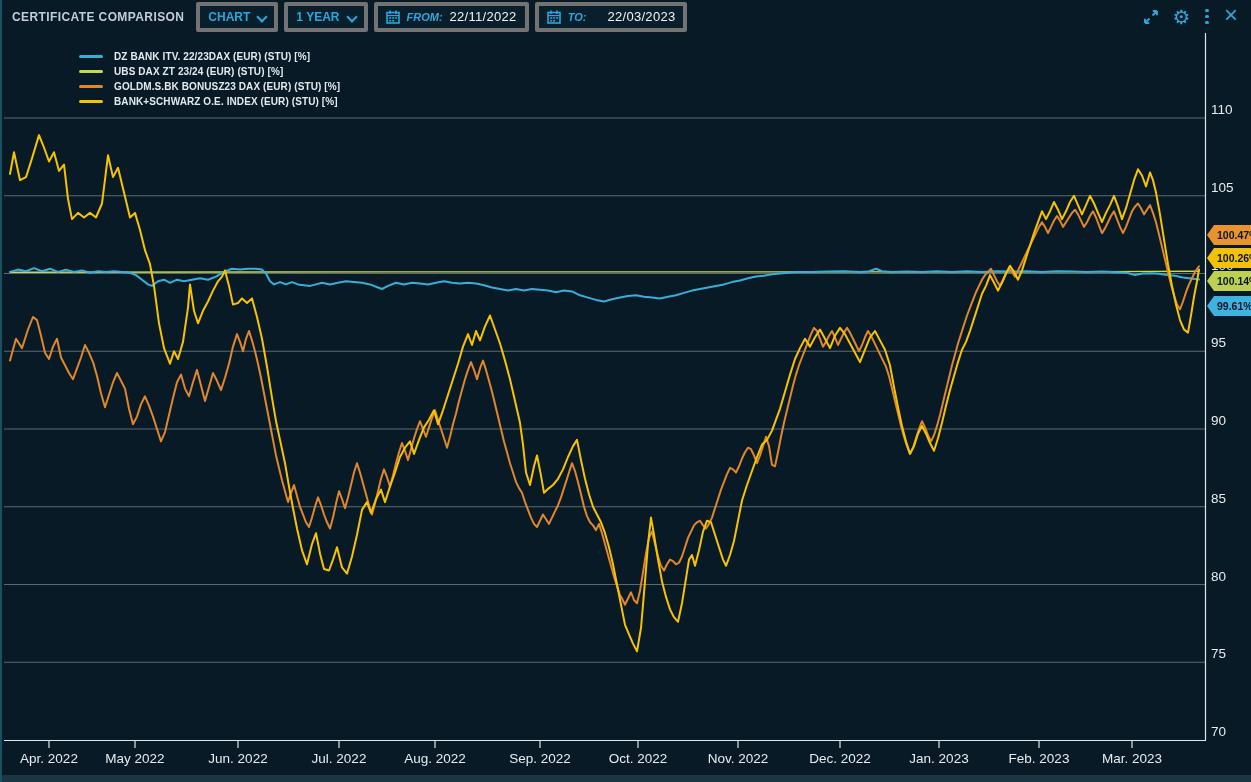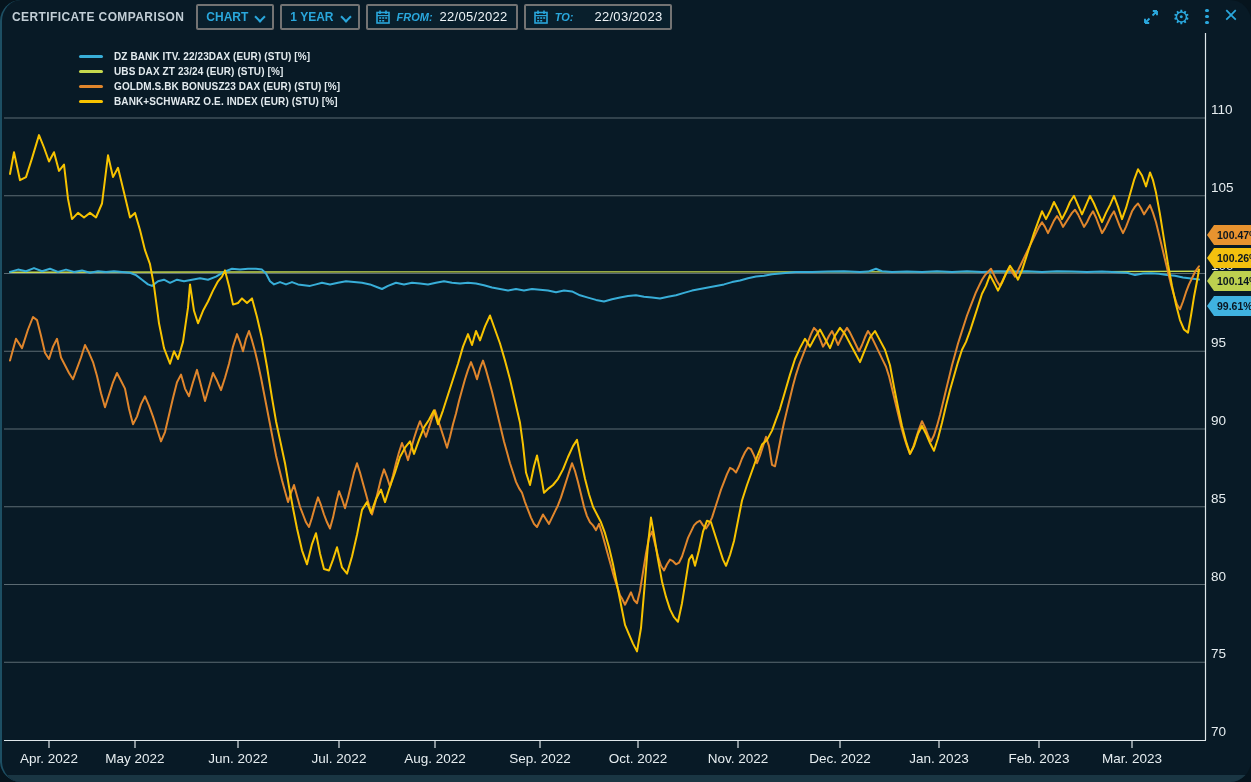--- a/index.html
+++ b/index.html
@@ -1,32 +1,31 @@
 <!DOCTYPE html>
 <html><head>
 <meta charset="utf-8">
 <style>
   html,body{margin:0;padding:0;background:#06141d;}
   .widget{
     position:relative;width:1251px;height:782px;overflow:hidden;
     background:#081a26;border-left:2px solid #1d4f63;box-sizing:border-box;
     font-family:"Liberation Sans",sans-serif;
-    border-radius:21px;
   }
   
   .header{
     position:relative;display:flex;align-items:center;height:33px;
     padding-left:10px;box-sizing:border-box;
   }
   .title{
     font-size:12px;font-weight:bold;letter-spacing:.4px;color:#c2ced6;
     margin-right:12px;white-space:nowrap;
   }
   .ctrl{
-    display:flex;align-items:center;height:22px;border:2px solid #737373;
+    display:flex;align-items:center;height:22px;border:4px solid #737373;
     border-radius:2px;color:#2aa7dc;font-weight:bold;font-size:12px;
     padding:0 8px;margin-right:6px;gap:7px;cursor:pointer;background:rgba(12,42,60,.3);
     white-space:nowrap;
   }
   .chev{display:inline-block;width:9px;height:9px;position:relative;}
   .chev::before{
     content:"";position:absolute;left:1px;top:1px;width:6px;height:6px;
     border-right:2px solid #2aa7dc;border-bottom:2px solid #2aa7dc;
     transform:rotate(45deg);
   }
@@ -79,21 +78,21 @@
         <line x1="4" y1="0.5" x2="4" y2="4" stroke="#2aa7dc" stroke-width="1.6"></line>
         <line x1="10" y1="0.5" x2="10" y2="4" stroke="#2aa7dc" stroke-width="1.6"></line>
         <line x1="1" y1="5.6" x2="13" y2="5.6" stroke="#2aa7dc" stroke-width="1.2"></line>
         <rect x="3.2" y="7.2" width="2" height="1.6" fill="#2aa7dc"></rect>
           <rect x="6.2" y="7.2" width="2" height="1.6" fill="#2aa7dc"></rect>
           <rect x="9.2" y="7.2" width="2" height="1.6" fill="#2aa7dc"></rect>
         <rect x="3.2" y="10" width="2" height="1.6" fill="#2aa7dc"></rect>
           <rect x="6.2" y="10" width="2" height="1.6" fill="#2aa7dc"></rect>
       </svg>
       <span class="lbl">FROM:</span>
-      <span class="val">22/05/2022</span>
+      <span class="val">22/11/2022</span>
     </div>
 
     <div class="ctrl datebox">
       <svg class="cal" width="14" height="14" viewBox="0 0 14 14">
         <rect x="1" y="2.5" width="12" height="10.5" fill="none" stroke="#2aa7dc" stroke-width="1.6"></rect>
         <line x1="4" y1="0.5" x2="4" y2="4" stroke="#2aa7dc" stroke-width="1.6"></line>
         <line x1="10" y1="0.5" x2="10" y2="4" stroke="#2aa7dc" stroke-width="1.6"></line>
         <line x1="1" y1="5.6" x2="13" y2="5.6" stroke="#2aa7dc" stroke-width="1.2"></line>
         <rect x="3.2" y="7.2" width="2" height="1.6" fill="#2aa7dc"></rect>
           <rect x="6.2" y="7.2" width="2" height="1.6" fill="#2aa7dc"></rect>

